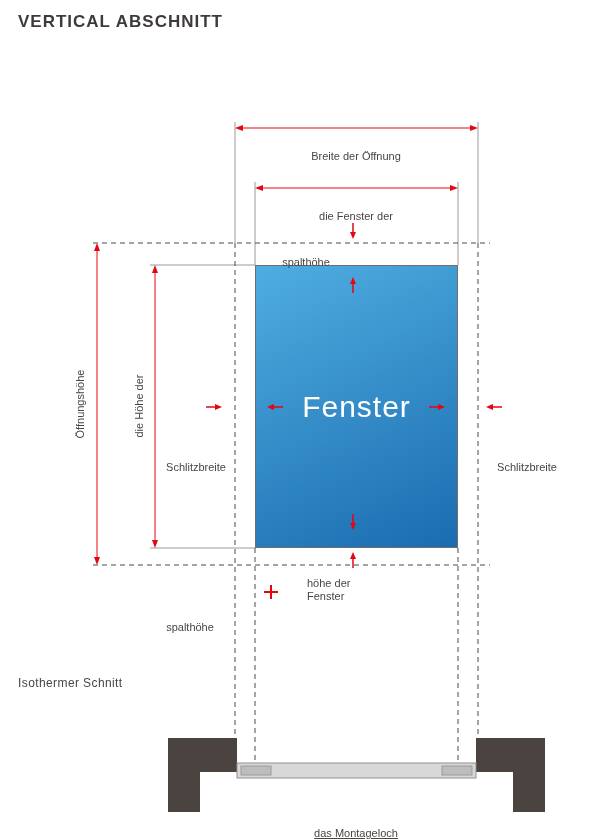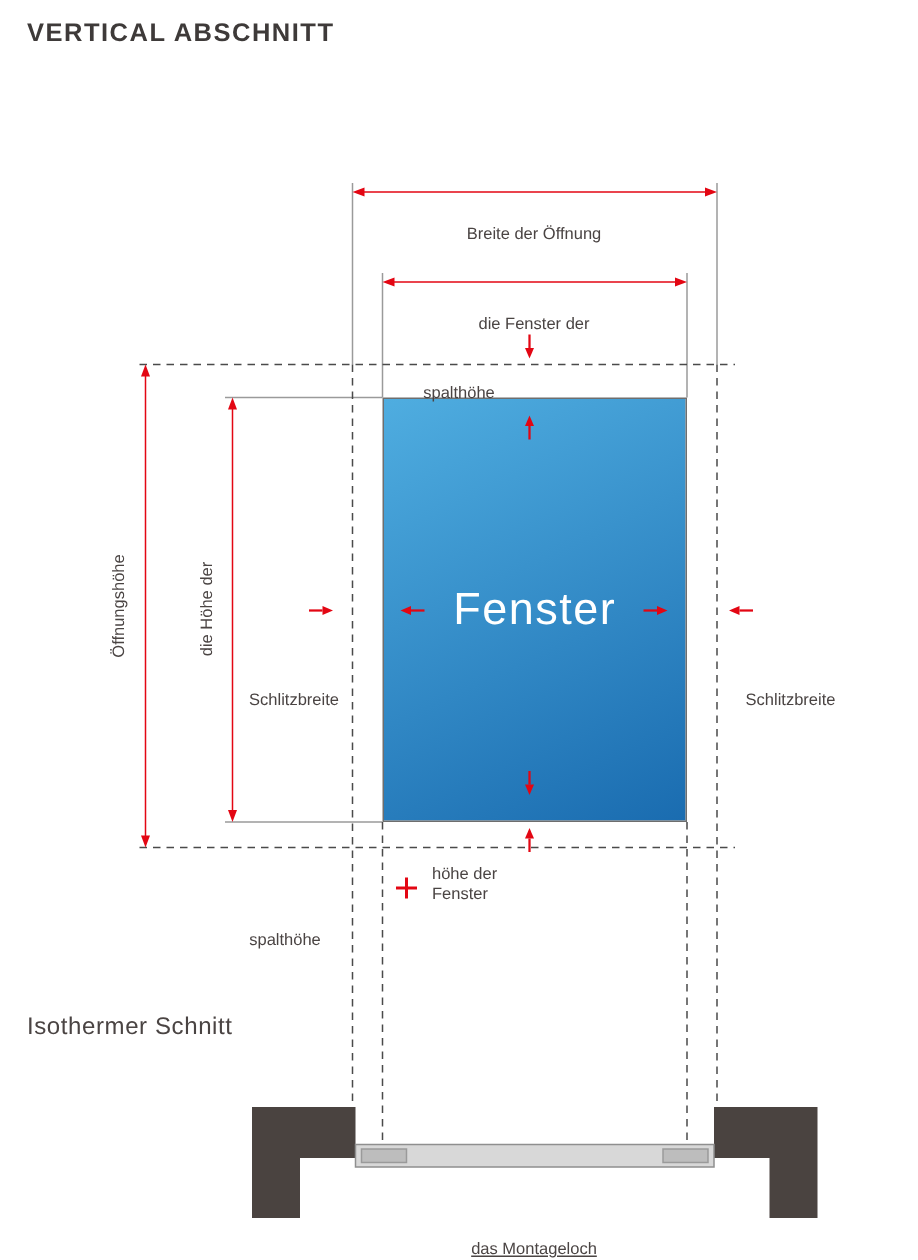--- a/index.html
+++ b/index.html
@@ -15,31 +15,31 @@
   body{font-family:"Liberation Sans","DejaVu Sans",sans-serif;}
   #canvas{position:relative;width:612px;height:840px;background:#ffffff;overflow:hidden;}
 
   .page-title{
     position:absolute;left:18px;top:12px;
     font-size:17px;font-weight:600;letter-spacing:1px;
     color:#3e3a39;white-space:nowrap;
   }
   .section-title{
     position:absolute;left:18px;top:676px;
-    font-size:16px;font-weight:400;letter-spacing:.4px;
+    font-size:12px;font-weight:400;letter-spacing:.4px;
     color:var(--text-gray);white-space:nowrap;
   }
 
   .lbl{
     position:absolute;font-size:11px;color:var(--text-gray);
     white-space:nowrap;line-height:13px;
   }
   .clabel{transform:translateX(-50%);margin-top:44px;}
   .vlabel{transform:translate(-50%,-50%) rotate(-90deg);}
-  .two-line span{display:block;}
+  .two-line span{display:block;margin-left:19px;}
 
   .fenster{
     position:absolute;left:255px;top:265px;width:203px;height:283px;
     background:linear-gradient(155deg,var(--window-blue-light) 0%,var(--window-blue-dark) 100%);
     border:1px solid #6e6e6e;box-sizing:border-box;
     display:flex;align-items:center;justify-content:center;
   }
   .fenster-label{
     color:#ffffff;font-size:30px;font-weight:300;letter-spacing:1px;
   }

